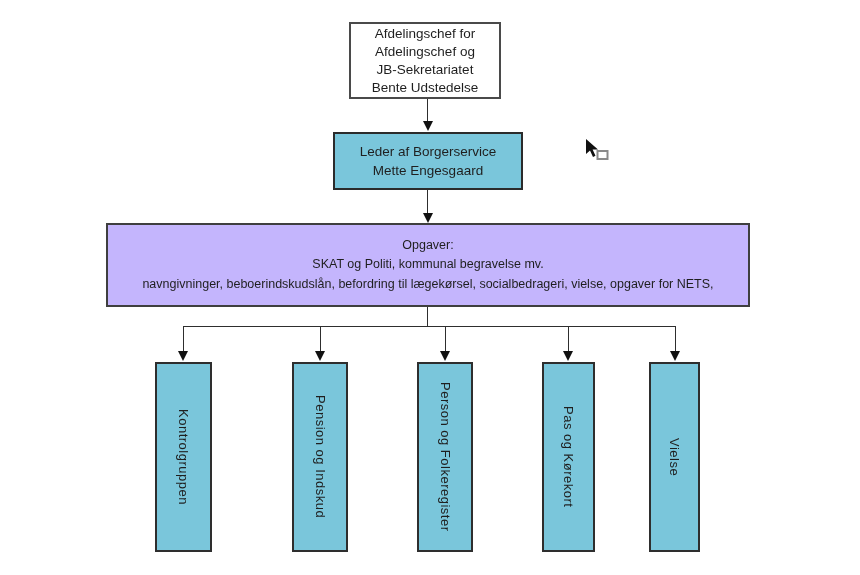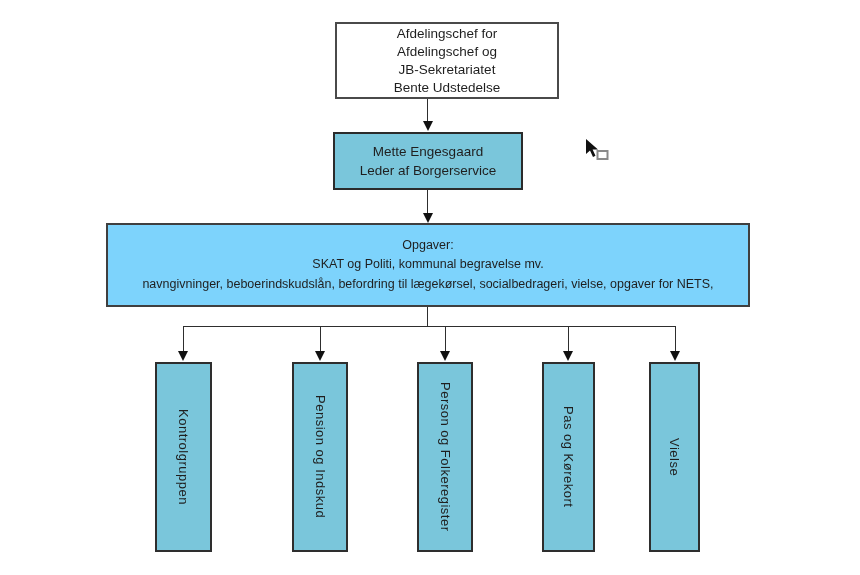--- a/index.html
+++ b/index.html
@@ -27,21 +27,21 @@
     font-size: 13.5px;
     line-height: 18px;
   }
   .box-blue {
     background: #7ac6db;
     border: 2px solid #2b2b2b;
     font-size: 13.5px;
     line-height: 19px;
   }
   .box-pink {
-    background: #7dd3fc;
+    background: #c4b5fd;
     border: 2px solid #3f3f3f;
     font-size: 12.5px;
     line-height: 19.5px;
     flex-direction: column;
   }
   .box-pink .taskline { white-space: nowrap; }
 
   .dept {
     position: absolute;
     top: 362px;
@@ -79,36 +79,36 @@
     border-top: 10px solid #111111;
   }
 
   .cursor { position: absolute; left: 584px; top: 138px; }
 </style>
 </head>
 <body>
 
 <div class="stage">
 
-  <div class="box box-white" style="left:335px; top:22px; width:224px; height:77px;">
+  <div class="box box-white" style="left:349px; top:22px; width:152px; height:77px;">
     <div>
       <div>Afdelingschef for</div>
       <div>Afdelingschef og</div>
       <div>JB-Sekretariatet</div>
       <div>Bente Udstedelse</div>
     </div>
   </div>
 
   <div class="vline" style="left:427px; top:99px; height:23px;"></div>
   <div class="arrowhead" style="left:422.5px; top:121px;"></div>
 
   <div class="box box-blue" style="left:333px; top:132px; width:190px; height:58px;">
     <div>
+      <div>Leder af Borgerservice</div>
       <div>Mette Engesgaard</div>
-      <div>Leder af Borgerservice</div>
     </div>
   </div>
 
   <div class="vline" style="left:427px; top:190px; height:23px;"></div>
   <div class="arrowhead" style="left:422.5px; top:213px;"></div>
 
   <div class="box box-pink" style="left:106px; top:223px; width:644px; height:84px;">
     <div class="taskline">Opgaver:</div>
     <div class="taskline">SKAT og Politi, kommunal begravelse mv.</div>
     <div class="taskline">navngivninger, beboerindskudslån, befordring til lægekørsel, socialbedrageri, vielse, opgaver for NETS,</div>

